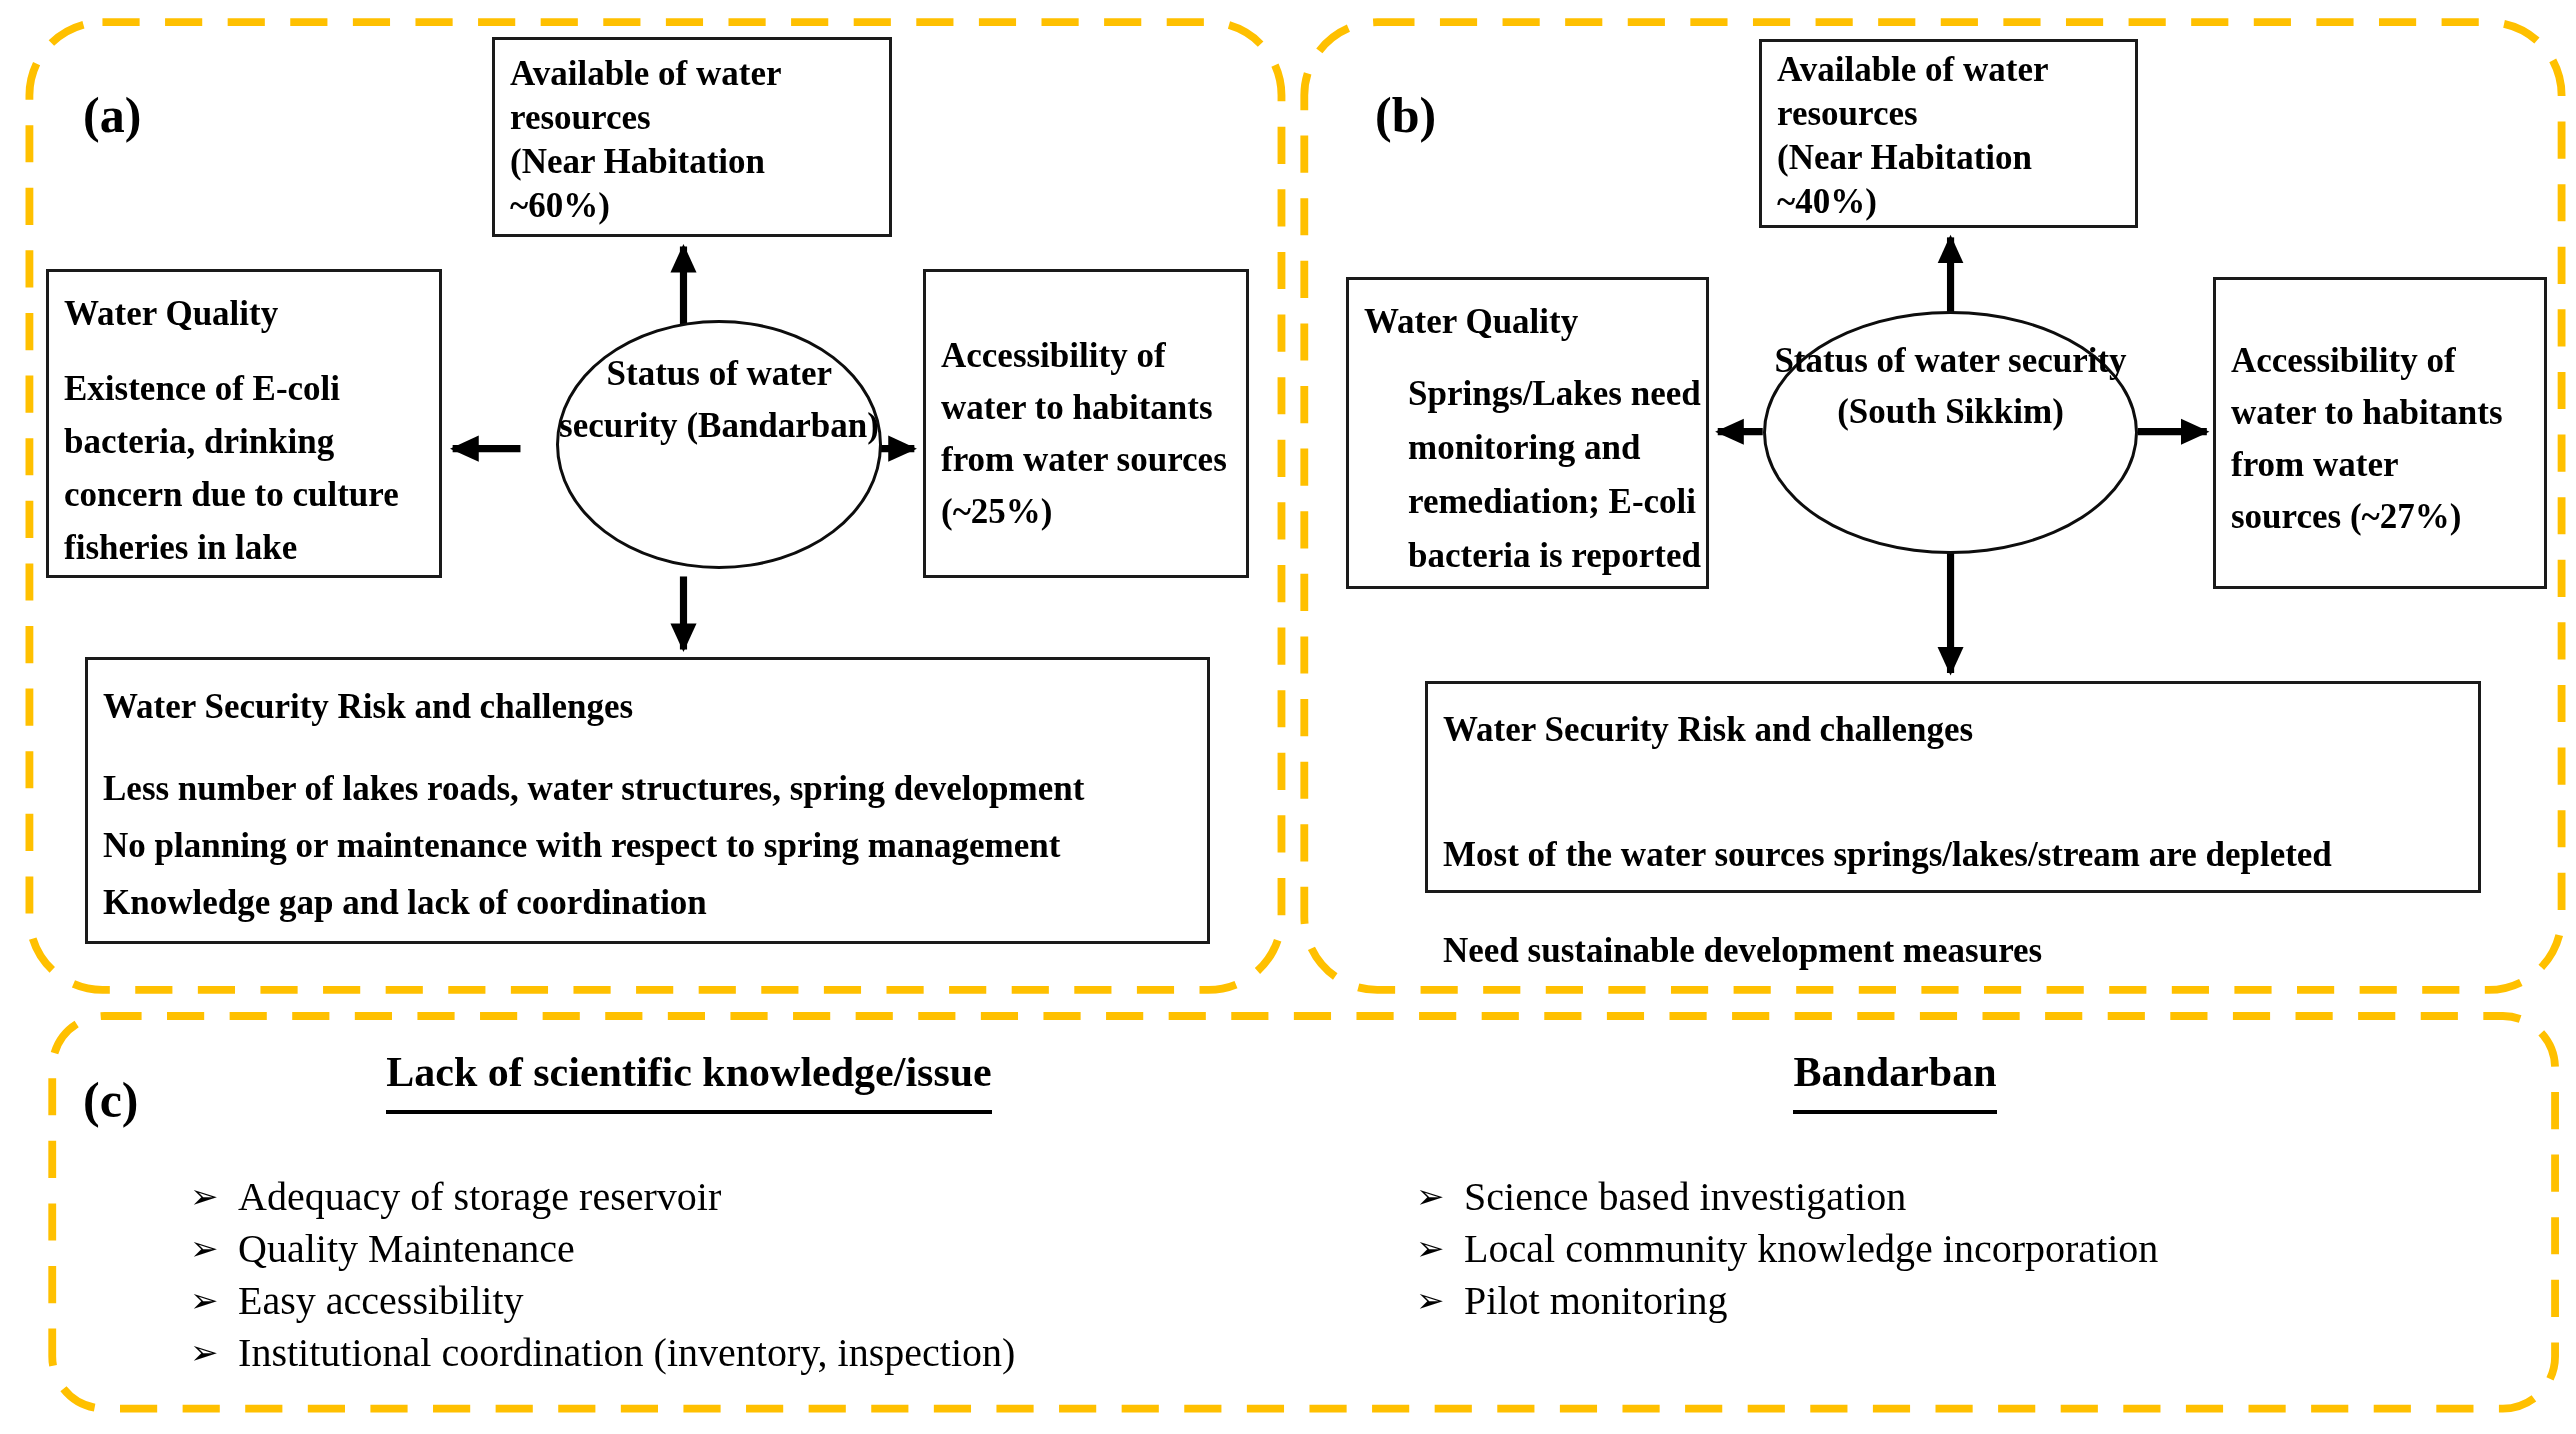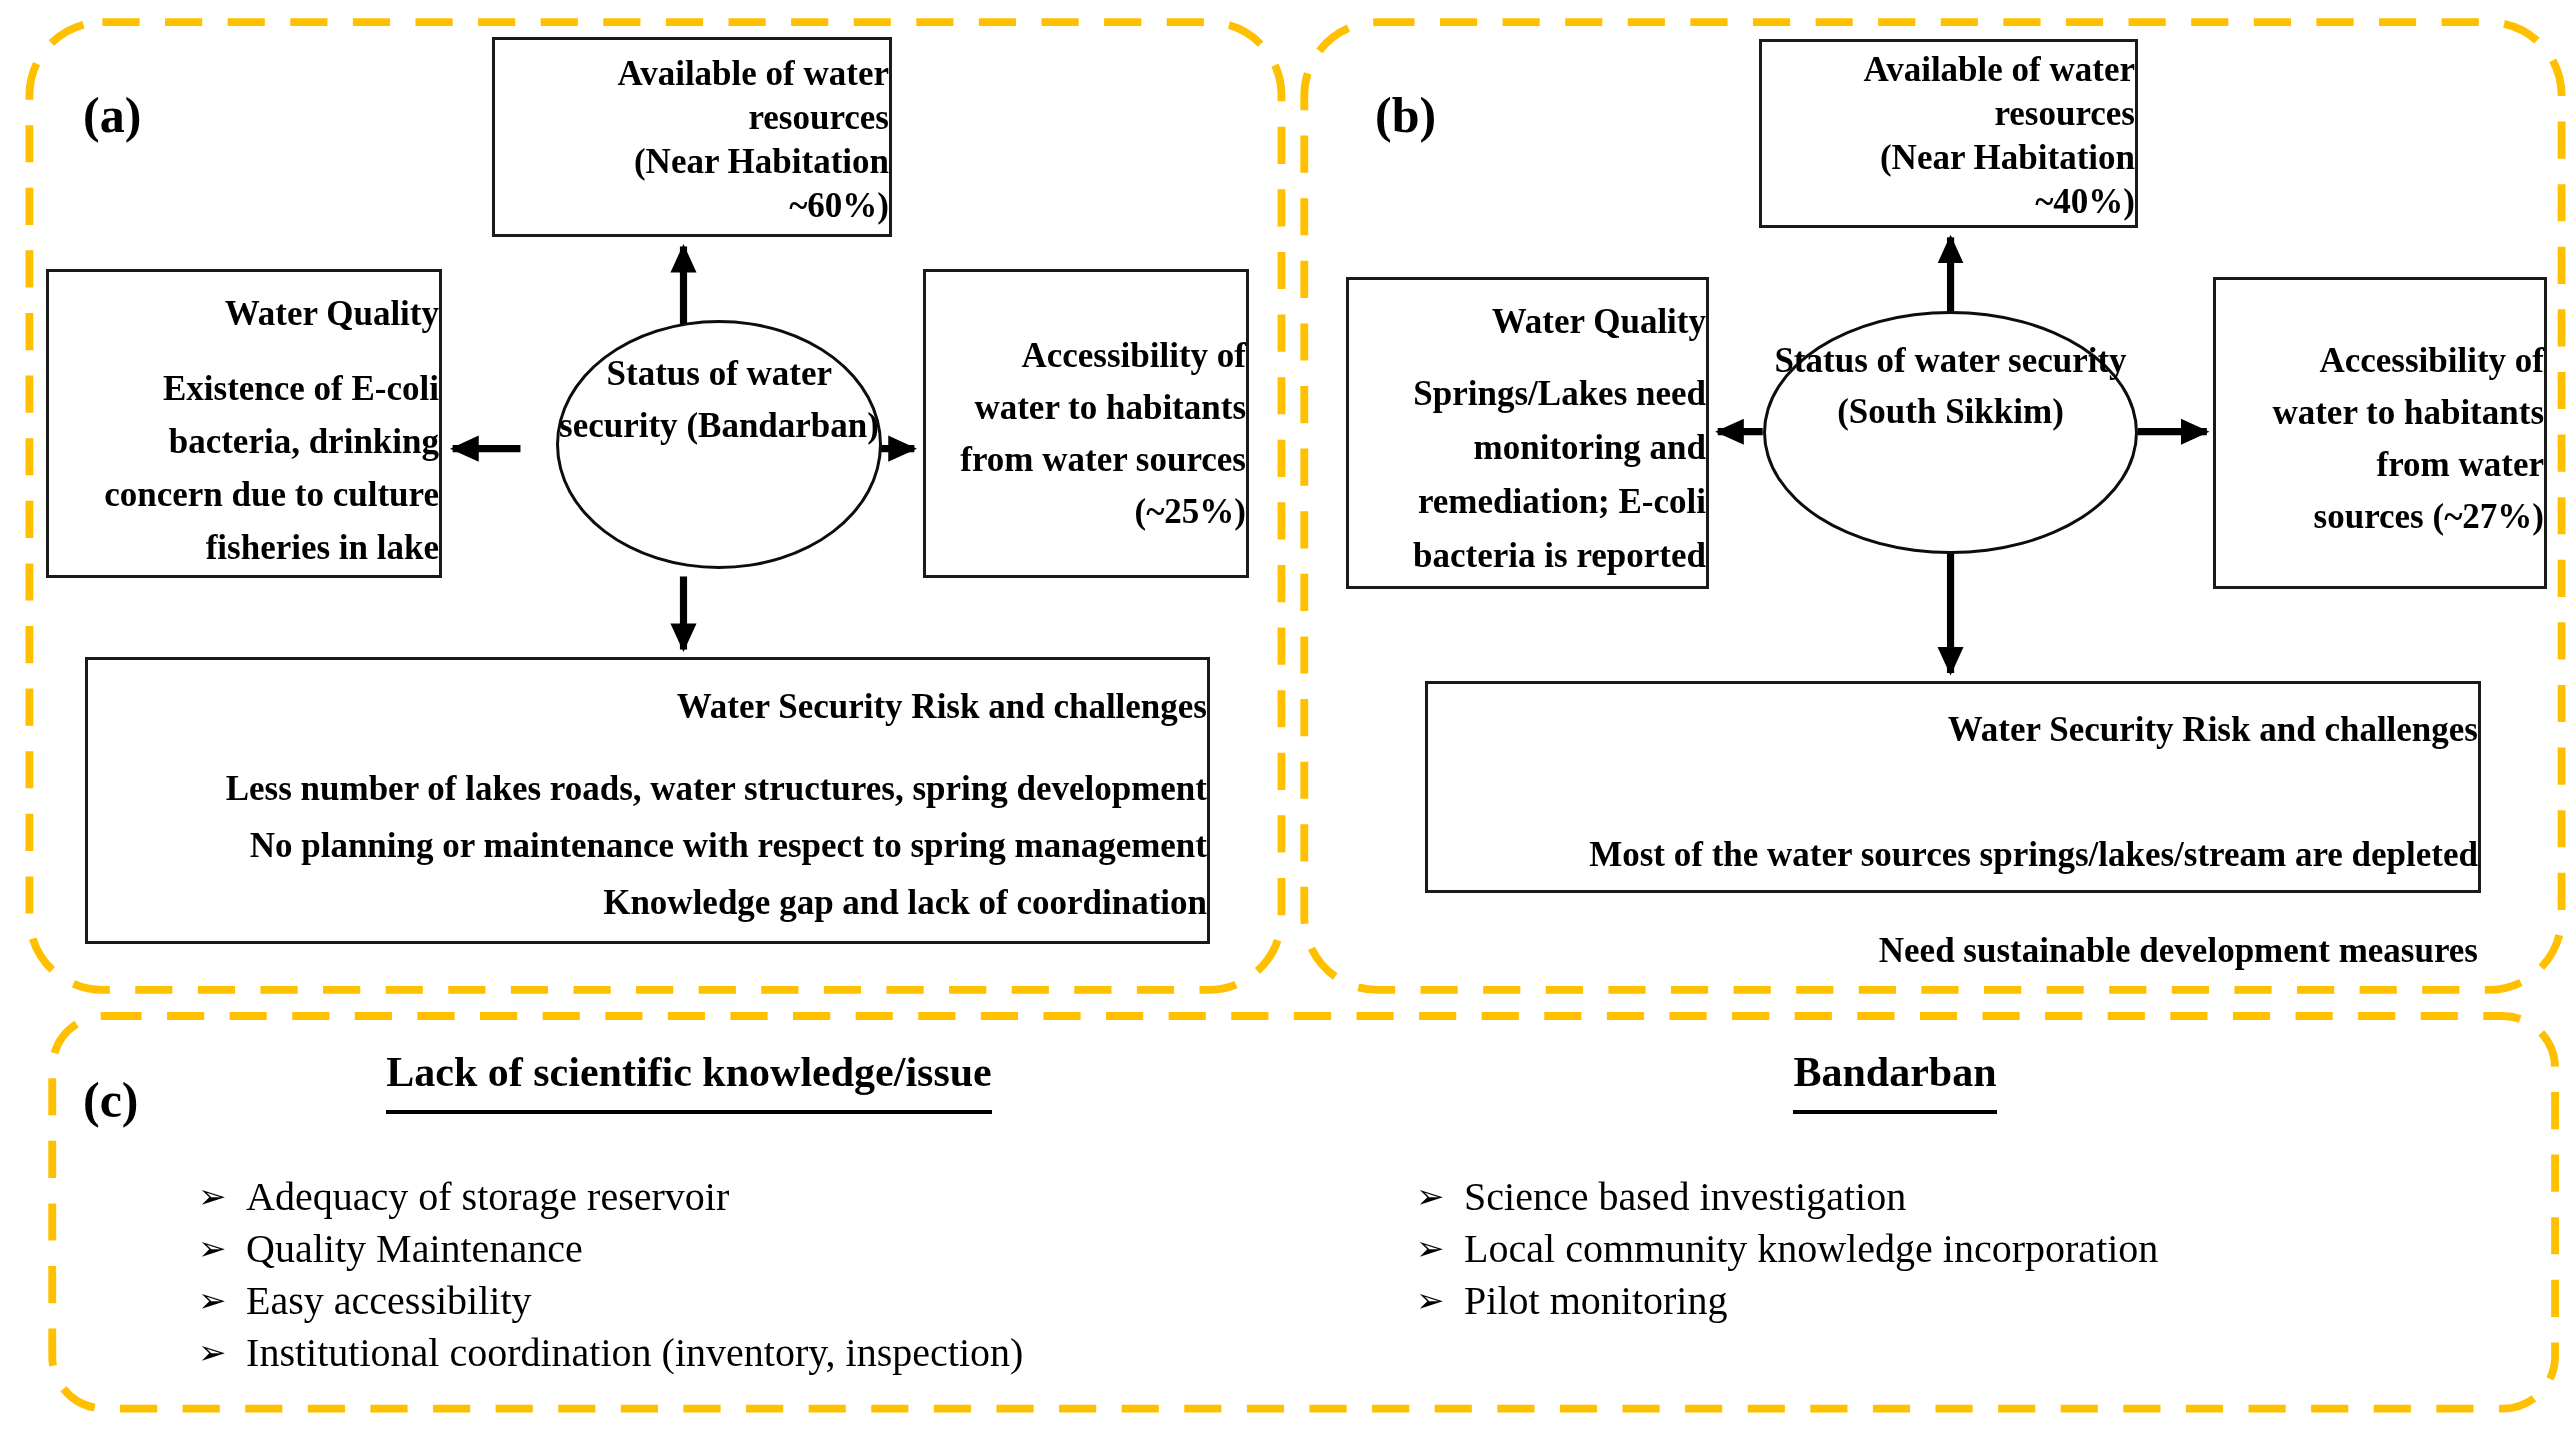--- a/index.html
+++ b/index.html
@@ -1,20 +1,20 @@
 <!DOCTYPE html>
 <html style="font-size:10.4px"><head>
 <meta charset="utf-8">
 <style>
   html,body{margin:0;padding:0;background:#ffffff;}
   body{width:2576px;height:1434px;position:relative;font-family:"Liberation Serif","DejaVu Serif",serif;color:#000;}
   .stage{position:absolute;left:0;top:0;width:2576px;height:1434px;overflow:hidden;}
   svg.overlay{position:absolute;left:0;top:0;width:2576px;height:1434px;}
   .panel-label{position:absolute;font-weight:bold;font-size:50px;line-height:1;}
-  .dbox{position:absolute;background:#fff;border:3.9px solid #1a1a1a;box-sizing:border-box;text-align:right;font-weight:bold;font-size:35px;}
+  .dbox{position:absolute;background:#fff;border:3.9px solid #1a1a1a;box-sizing:border-box;text-align:left;font-weight:bold;font-size:35px;padding-left:15px;}
   .dbox .bline{display:block;}
   .ellipse{position:absolute;background:#fff;border:3.9px solid #0d0d0d;border-radius:50%;box-sizing:border-box;text-align:center;font-weight:bold;font-size:35px;}
   
   .a-top{left:492px;top:37px;width:400px;height:200px;padding-top:12.4px;}
   .a-top .bline{line-height:44px;}
   .a-left{left:46px;top:269px;width:396px;height:309px;padding-top:18px;}
   .a-left .title{display:block;line-height:47px;}
   .a-left .gap{display:block;height:25px;}
   .a-left .bline{line-height:53px;}
   .a-ell{left:520px;top:320px;width:326px;height:249px;padding-top:25.4px;margin-left:36px;}
@@ -41,21 +41,21 @@
   .b-bottom .gap{display:block;height:35px;}
   .b-bottom .bline{line-height:56px;margin-top:40px;}
   
   .c-heading{position:absolute;top:1049px;width:848px;text-align:center;font-weight:bold;font-size:42px;line-height:47px;}
   .c-heading .u{border-bottom:4.6px solid #000;padding-bottom:15px;}
   .c-head-issues{left:265px;}
   .c-head-solutions{left:1471px;}
   .blist{position:absolute;list-style:none;margin:0;padding:0;font-size:40px;}
   .blist li{height:52px;line-height:52px;white-space:nowrap;}
   .blist .bullet{font-family:"DejaVu Sans",sans-serif;font-size:34px;margin-right:19.6px;position:relative;top:-2px;}
-  .list-issues{left:198px;top:1171px;}
+  .list-issues{left:190px;top:1171px;}
   .list-solutions{left:1416px;top:1171px;}
 </style>
 </head>
 <body>
 
 <div class="stage">
 
   <svg class="overlay" viewBox="0 0 3950 2199">
     <defs>
       <marker id="ah" markerUnits="userSpaceOnUse" markerWidth="48" markerHeight="44" refX="40" refY="22" orient="auto">

